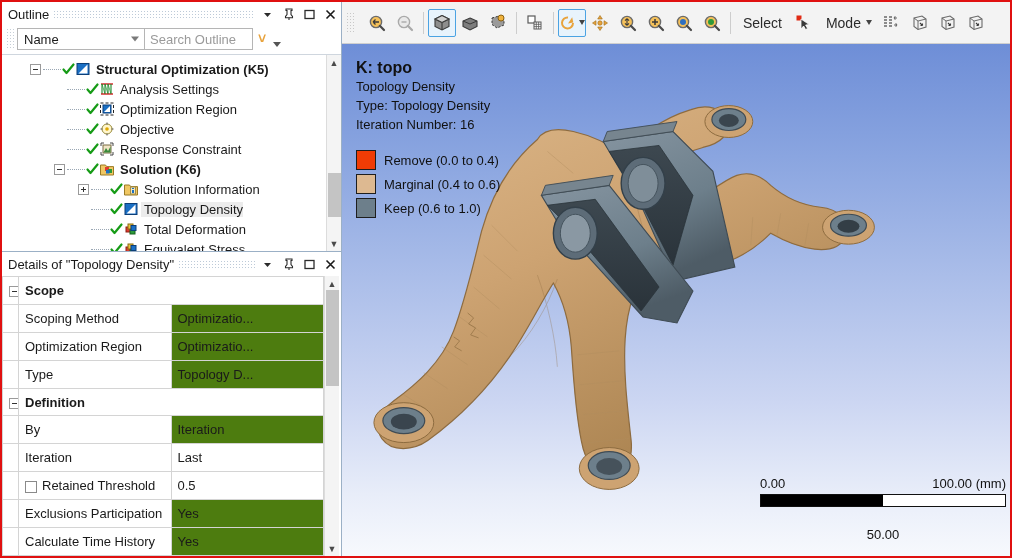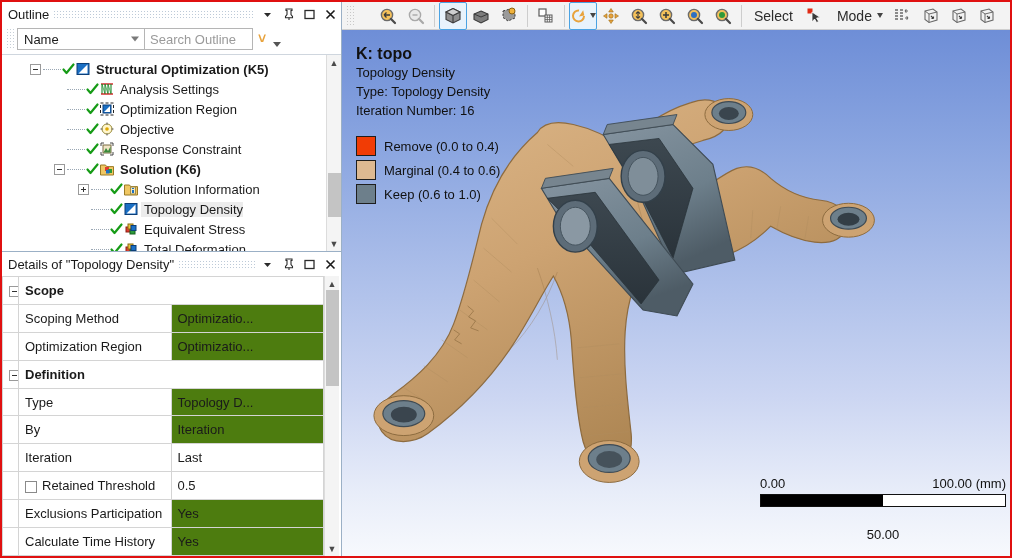--- a/index.html
+++ b/index.html
@@ -76,22 +76,22 @@
   td.key { width:206px; background:#ffffff; }
   td.val { width:100px; background:#ffffff; }
   td.val.alt { background:#4d7c0f; }
   td.marker { width:16px; padding:0; text-align:center; background:#fff; border:0; border-right:1px solid #d4d4d4;}
   .mbox { width:11px; height:11px; border:1px solid #9a9a9a; background:#fff; display:inline-block; position:relative; vertical-align:middle;}
   .mbox:before { content:""; position:absolute; left:2px; right:2px; top:4px; height:1px; background:#333;}
   .cbox { width:12px; height:12px; border:1px solid #8a8a8a; background:#fff; display:inline-block; vertical-align:middle; margin-right:5px;}
 
   
   #right { flex:1; display:flex; flex-direction:column; min-width:0; }
-  #toolbar { height: 28px; background:#f3f3f3; border-bottom:1px solid #cfcfcf;
-     display:flex; align-items:center; padding-left:4px; gap:18px; }
+  #toolbar { height: 42px; background:#f3f3f3; border-bottom:1px solid #cfcfcf;
+     display:flex; align-items:center; padding-left:4px; gap:7px; }
   .tb { width:28px; height:28px; display:flex; align-items:center; justify-content:center;
         border:1px solid transparent; border-radius:2px; }
   .tb.active { border:1px solid #4ba3e3; background:#e8f3fc; }
   .tb.wide { width:auto; padding:0 4px; }
   .tbsep { width:1px; height:22px; background:#cdcdcd; margin:0 4px; }
   .tbtext { font-size:14px; color:#2b2b2b; padding:0 3px; white-space:nowrap;}
   .tcaret { border-left:3.5px solid transparent; border-right:3.5px solid transparent; border-top:5px solid #444; margin-left:2px;}
   .grip2 { width:8px; height:22px; margin-right:2px;
       background-image: radial-gradient(circle, #c8c8c8 0.8px, transparent 0.9px); background-size:3px 3px;}
 
@@ -303,38 +303,38 @@
               <svg width="13" height="13" viewBox="0 0 13 13">
                 <path d="M1.5 6.5 L4.5 10 L11.5 1.5" fill="none" stroke="#169b16" stroke-width="2.2" stroke-linecap="round" stroke-linejoin="round"></path>
               </svg>
             </span>
             <span class="ticon"><svg width="16" height="16" viewBox="0 0 16 16">
                 <rect x="3" y="6" width="5" height="5" fill="#e03b2e" stroke="#8a2016"></rect>
                 <rect x="7" y="8" width="5" height="5" fill="#2a9a3a" stroke="#17601f"></rect>
                 <rect x="5" y="3" width="5" height="5" fill="#f0c040" stroke="#8a6c10"></rect>
                 <rect x="8" y="4.5" width="5" height="5" fill="#1a6fc4" stroke="#0c3f78"></rect>
               </svg></span>
-            <span class="lbl">Equivalent Stress</span>
+            <span class="lbl">Total Deformation</span>
           </div>
           <div class="trow">
             <span class="sp" style="width: 76px; flex: 0 0 auto; height: 1px;"></span>
             <span style="width: 13px; flex: 0 0 13px;"></span>
             <span class="dotline"></span>
             <span class="chk">
               <svg width="13" height="13" viewBox="0 0 13 13">
                 <path d="M1.5 6.5 L4.5 10 L11.5 1.5" fill="none" stroke="#169b16" stroke-width="2.2" stroke-linecap="round" stroke-linejoin="round"></path>
               </svg>
             </span>
             <span class="ticon"><svg width="16" height="16" viewBox="0 0 16 16">
                 <rect x="3" y="6" width="5" height="5" fill="#e03b2e" stroke="#8a2016"></rect>
                 <rect x="7" y="8" width="5" height="5" fill="#2a9a3a" stroke="#17601f"></rect>
                 <rect x="5" y="3" width="5" height="5" fill="#f0c040" stroke="#8a6c10"></rect>
                 <rect x="8" y="4.5" width="5" height="5" fill="#1a6fc4" stroke="#0c3f78"></rect>
               </svg></span>
-            <span class="lbl">Total Deformation</span>
+            <span class="lbl">Equivalent Stress</span>
           </div>
         </div>
       <div class="vscroll">
         <div class="arw">▲</div>
         <div class="track">
           <div class="thumb" style="top:62%;height:26%"></div>
         </div>
         <div class="arw">▼</div>
       </div>
     </div>
@@ -376,27 +376,27 @@
                 <td class="marker"></td>
                 <td class="key">Scoping Method</td>
                 <td class="val alt">Optimizatio...</td>
               </tr>
               <tr>
                 <td class="marker"></td>
                 <td class="key">Optimization Region</td>
                 <td class="val alt">Optimizatio...</td>
               </tr>
               <tr>
-                <td class="marker"><span class="mbox"></span></td>
-                <td class="grp" colspan="2">Definition</td>
-              </tr>
-              <tr>
                 <td class="marker"></td>
                 <td class="key">Type</td>
                 <td class="val alt">Topology D...</td>
+              </tr>
+              <tr>
+                <td class="marker"><span class="mbox"></span></td>
+                <td class="grp" colspan="2">Definition</td>
               </tr>
               <tr>
                 <td class="marker"></td>
                 <td class="key">By</td>
                 <td class="val alt">Iteration</td>
               </tr>
               <tr>
                 <td class="marker"></td>
                 <td class="key">Iteration</td>
                 <td class="val">Last</td>

